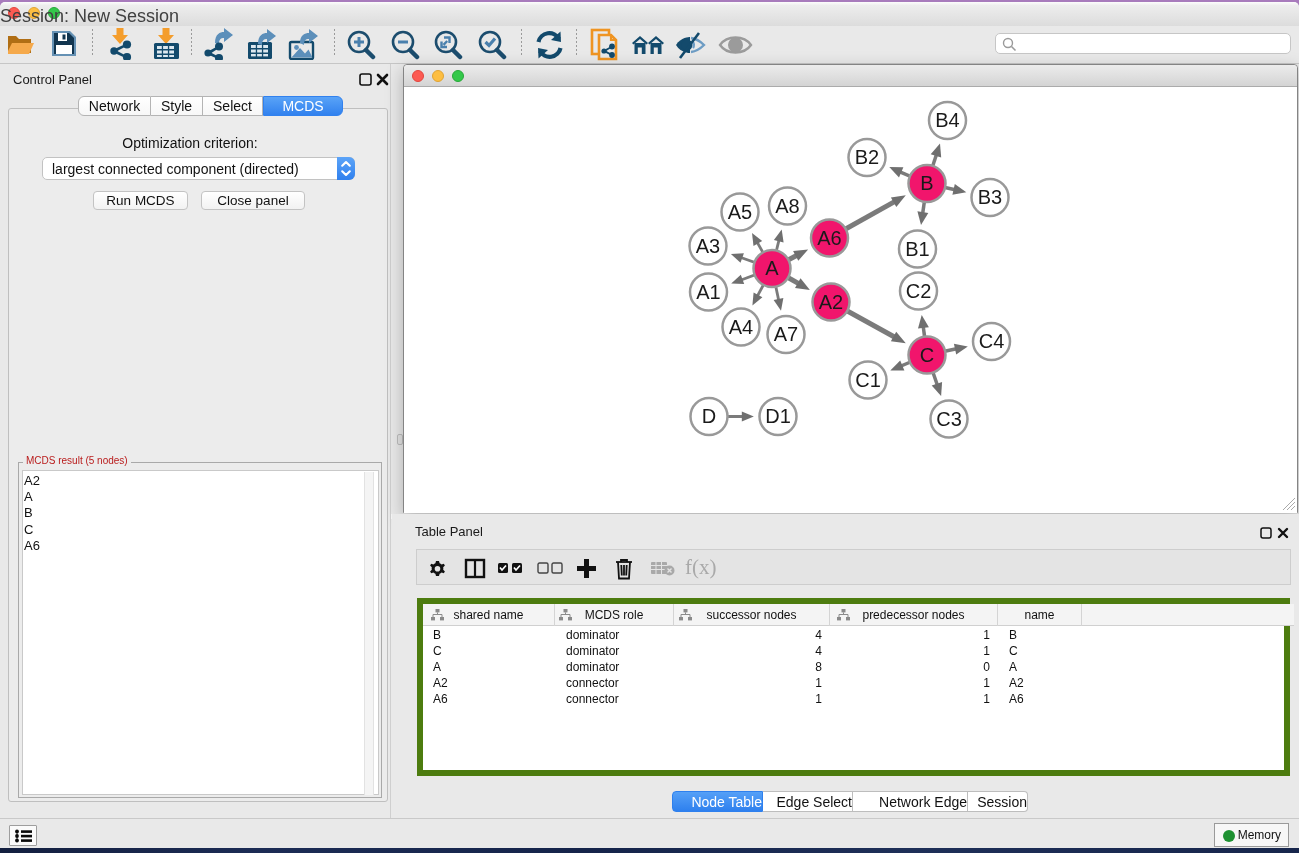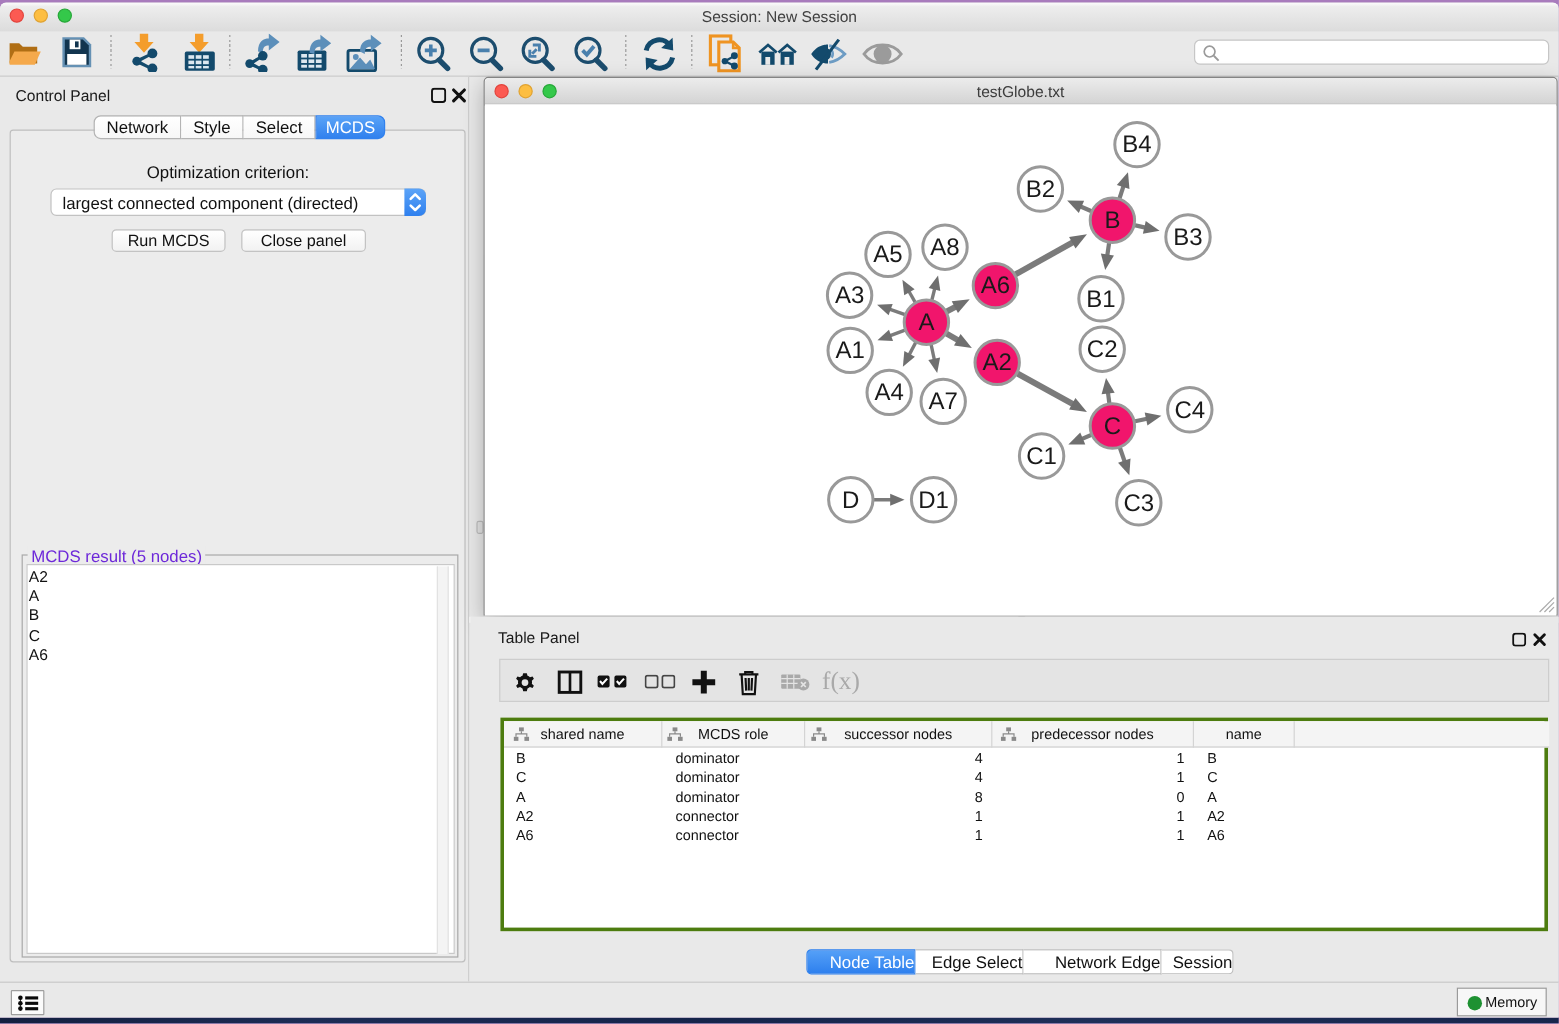--- a/index.html
+++ b/index.html
@@ -1,20 +1,20 @@
 <!DOCTYPE html>
 <html><head><meta charset="utf-8"><style>
 *{margin:0;padding:0;box-sizing:border-box}
 html,body{width:1299px;height:853px;overflow:hidden;font-family:"Liberation Sans",sans-serif;background:#b79bd0;-webkit-font-smoothing:antialiased}
 #desktop{position:relative;width:1299px;height:853px;background:#a87bbc}
 #bottomdesk{position:absolute;left:0;top:848px;width:1299px;height:5px;background:linear-gradient(90deg,#131f3f,#1c2c55 20%,#15244a 45%,#1e2f58 70%,#17264c 100%)}
 #app{position:absolute;left:0;top:2px;width:1299px;height:846px;background:#e9e9e9;border-radius:5px 5px 0 0;overflow:hidden}
 
 #titlebar{position:absolute;left:0;top:0;width:100%;height:25px;background:linear-gradient(#fdfdfd,#ededed 15%,#dcdcdc);border-bottom:1px solid #c4c4c4;border-radius:5px 5px 0 0}
-#titlebar .title{position:absolute;left:0;right:0;top:4px;text-align:center;font-size:13px;color:#404040}
+#titlebar .title{position:absolute;left:0;right:0;top:4px;text-align:left;font-size:18px;color:#404040}
 .tl{position:absolute;width:12px;height:12px;border-radius:50%;top:5px}
 .tl.r{background:#fc5a52;border:1px solid #e2453e}
 .tl.y{background:#fdbe41;border:1px solid #e0a333}
 .tl.g{background:#34c84a;border:1px solid #27a839}
 
 #toolbar{position:absolute;left:0;top:24px;width:100%;height:38px;background:#e9e9e9;border-bottom:1px solid #c6c6c6}
 .tbsep{position:absolute;top:3px;height:28px;width:1px;background:repeating-linear-gradient(#9a9a9a 0 2px,transparent 2px 4px)}
 .tbi{position:absolute;top:0}
 #searchbox{position:absolute;left:995px;top:7px;width:296px;height:21px;background:#fff;border:1px solid #c6c6c6;border-radius:5px}
 #searchbox svg{position:absolute;left:6px;top:3px}
@@ -23,38 +23,38 @@
 #cpanel .hdr{position:absolute;left:13px;top:8px;font-size:13px;color:#1a1a1a}
 .wbtns{position:absolute;top:72px;font-size:12px;color:#111}
 #cpinner{position:absolute;left:8px;top:44px;width:380px;height:694px;border:1px solid #bfbfbf;border-radius:3px;background:#ececec}
 .tab{position:absolute;top:32px;height:20px;background:linear-gradient(#ffffff,#f7f7f7);border:1px solid #b4b4b4;font-size:14px;color:#111;text-align:center;line-height:19px}
 .tab.sel{background:linear-gradient(#59a3f7,#3181ee);border-color:#3181ee;color:#fff;border-radius:0 6px 6px 0}
 #optlabel{position:absolute;left:0;width:380px;top:71px;text-align:center;font-size:14px;color:#111}
 #dropdown{position:absolute;left:42px;top:93px;width:313px;height:23px;background:#fff;border:1px solid #c2c2c2;border-radius:5px;font-size:14px;color:#111;line-height:22px;padding-left:9px}
 #dropdown .spin{position:absolute;right:-1px;top:-1px;width:18px;height:23px;background:linear-gradient(#5ca4f8,#2f80ee);border-radius:0 6px 6px 0}
 .btn{position:absolute;height:19px;background:linear-gradient(#ffffff,#f2f2f2);border:1px solid #c3c3c3;border-radius:4px;font-size:13.5px;color:#111;text-align:center;line-height:17px}
 #mcdsbox{position:absolute;left:18px;top:398px;width:364px;height:336px;border:1px solid #a9a9a9}
-#mcdsbox .legend{position:absolute;left:4px;top:-8px;background:#ececec;padding:0 3px;font-size:14px;color:#6d28d9}
+#mcdsbox .legend{position:absolute;left:4px;top:-8px;background:#ececec;padding:0 3px;font-size:10px;color:#b91c1c}
 #mcdslist{position:absolute;left:3px;top:7px;width:357px;height:325px;background:#fff;border:1px solid #c9c9c9;font-size:13px;color:#111;line-height:16.2px;padding:2px 0 0 1px}
 #mcdsscroll{position:absolute;right:4px;top:1px;width:10px;height:323px;background:#f4f4f4;border-left:1px solid #e2e2e2;border-right:1px solid #e2e2e2}
 
 #netwin{position:absolute;left:403px;top:62px;width:895px;height:449px;border:1px solid #848484;border-radius:4px 4px 0 0;box-shadow:0 6px 18px rgba(0,0,0,0.25);background:#fff}
 #netbar{position:absolute;left:0;top:0;width:100%;height:22px;background:linear-gradient(#ececec,#d4d4d4);border-bottom:1px solid #ababab;border-radius:4px 4px 0 0}
 #netbar .title{position:absolute;left:0;right:0;top:4px;text-align:center;font-size:13px;color:#3c3c3c}
 #netbar .tl{top:5px}
 #netcanvas{position:absolute;left:0;top:23px;width:893px;height:425px;background:#fff}
 #resizegrip{position:absolute;right:1px;bottom:1px;width:14px;height:14px;overflow:hidden}
 #hdiv{position:absolute;left:391px;top:512px;width:908px;height:5px;background:#f6f6f6}
 #hgrip{position:absolute;left:847px;top:512px;width:9px;height:5px;background:#e3e3e3;border:1px solid #bdbdbd;border-radius:2px}
 #vgrip{position:absolute;left:397px;top:432px;width:6px;height:11px;background:#e3e3e3;border:1px solid #bdbdbd;border-radius:2px}
 
 #tpanel{position:absolute;left:392px;top:512px;width:907px;height:304px;background:#e9e9e9}
 #tpanel .hdr{position:absolute;left:23px;top:10px;font-size:13px;color:#1a1a1a}
 #ttoolbar{position:absolute;left:24px;top:35px;width:875px;height:36px;background:#e4e4e4;border:1px solid #cdcdcd}
-#ttable{position:absolute;left:25px;top:84px;width:873px;height:178px;background:#fff;border:3px solid #4d7c0f}
+#ttable{position:absolute;left:25px;top:84px;width:873px;height:178px;background:#fff;border:6px solid #4d7c0f}
 .thead{position:absolute;left:0;top:0;height:22px;background:#f4f4f4;border-bottom:1px solid #d0d0d0;font-size:12px;color:#111}
 .thcell{position:absolute;top:0;height:22px;border-right:1px solid #d4d4d4;text-align:center;line-height:22px}
 .trow{position:absolute;font-size:12px;color:#111;height:16px;line-height:16px}
 .tab2{position:absolute;top:277px;height:21px;background:#fff;border:1px solid #bdbdbd;font-size:14px;color:#111;text-align:right;line-height:20px}
 .tab2.sel{background:linear-gradient(#55a0f7,#2e80ee);border-color:#2e80ee;color:#fff}
 
 #statusbar{position:absolute;left:0;top:816px;width:1299px;height:30px;background:#e9e9e9;border-top:1px solid #c9c9c9}
 #sbtn{position:absolute;left:9px;top:6px;width:28px;height:21px;background:#fbfbfb;border:1px solid #9e9e9e;border-radius:1px}
 #membtn{position:absolute;right:10px;top:4px;width:75px;height:24px;background:#f7f7f7;border:1px solid #9a9a9a;font-size:12px;color:#111;line-height:22px;text-align:right;padding-right:7px}
 #membtn .dot{position:absolute;left:8px;top:6px;width:12px;height:12px;border-radius:50%;background:#1e9132}
@@ -234,21 +234,21 @@
  <svg class="wbtns" style="left:359px;top:9px" width="13" height="13" viewBox="0 0 13 13">
           <rect x="1" y="1" width="11" height="11" rx="2" fill="none" stroke="#111" stroke-width="1.6"></rect>
         </svg>
  <svg class="wbtns" style="left:376px;top:9px" width="13" height="13" viewBox="0 0 13 13">
           <path d="M2 2 L11 11 M11 2 L2 11" stroke="#111" stroke-width="2.6" stroke-linecap="round"></path>
         </svg>
  <div id="cpinner"></div>
  <div class="tab" style="left:78px;width:73px;border-radius:6px 0 0 6px">Network</div>
  <div class="tab" style="left:151px;width:52px;border-left:none">Style</div>
  <div class="tab" style="left:203px;width:60px;border-left:none">Select</div>
- <div class="tab sel" style="left:263px;width:58px">MCDS</div>
+ <div class="tab sel" style="left:263px;width:80px">MCDS</div>
  <div id="optlabel">Optimization criterion:</div>
  <div id="dropdown">largest connected component (directed)
    <div class="spin"><svg width="18" height="23" viewBox="0 0 18 23">
               <path d="M5.2 8.7 L9 5 L12.8 8.7" fill="none" stroke="#fff" stroke-width="2.1" stroke-linecap="round" stroke-linejoin="round"></path>
               <path d="M5.2 14.3 L9 18 L12.8 14.3" fill="none" stroke="#fff" stroke-width="2.1" stroke-linecap="round" stroke-linejoin="round"></path>
             </svg></div>
  </div>
  <div class="btn" style="left:93px;top:127px;width:95px">Run MCDS</div>
  <div class="btn" style="left:201px;top:127px;width:104px">Close panel</div>
  <div id="mcdsbox">
@@ -257,21 +257,20 @@
  </div>
 </div>
 <div id="hdiv"></div>
       <div id="hgrip"></div>
       <div id="vgrip"></div>
 <div id="netwin">
  <div id="netbar">
   <div class="tl r" style="left:8px"></div>
           <div class="tl y" style="left:28px"></div>
           <div class="tl g" style="left:48px"></div>
-  <div class="title">testGlobe.txt</div>
  </div>
  <div id="netcanvas"><svg width="893" height="425" viewBox="0 0 893 425" font-family="Liberation Sans, sans-serif">
             <line x1="368.0" y1="180.5" x2="335.1" y2="192.7" stroke="#7b7b7b" stroke-width="2.8"></line>
             <polygon points="327.2,195.6 336.8,186.7 340.2,196.1" fill="#6f6f6f"></polygon>
             <line x1="368.0" y1="180.5" x2="334.8" y2="168.8" stroke="#7b7b7b" stroke-width="2.8"></line>
             <polygon points="326.9,166.0 339.9,165.3 336.5,174.7" fill="#6f6f6f"></polygon>
             <line x1="368.0" y1="180.5" x2="352.3" y2="210.2" stroke="#7b7b7b" stroke-width="2.8"></line>
             <polygon points="348.4,217.6 349.6,204.6 358.4,209.3" fill="#6f6f6f"></polygon>
             <line x1="368.0" y1="180.5" x2="352.1" y2="152.4" stroke="#7b7b7b" stroke-width="2.8"></line>
             <polygon points="348.0,145.1 358.2,153.1 349.5,158.0" fill="#6f6f6f"></polygon>

